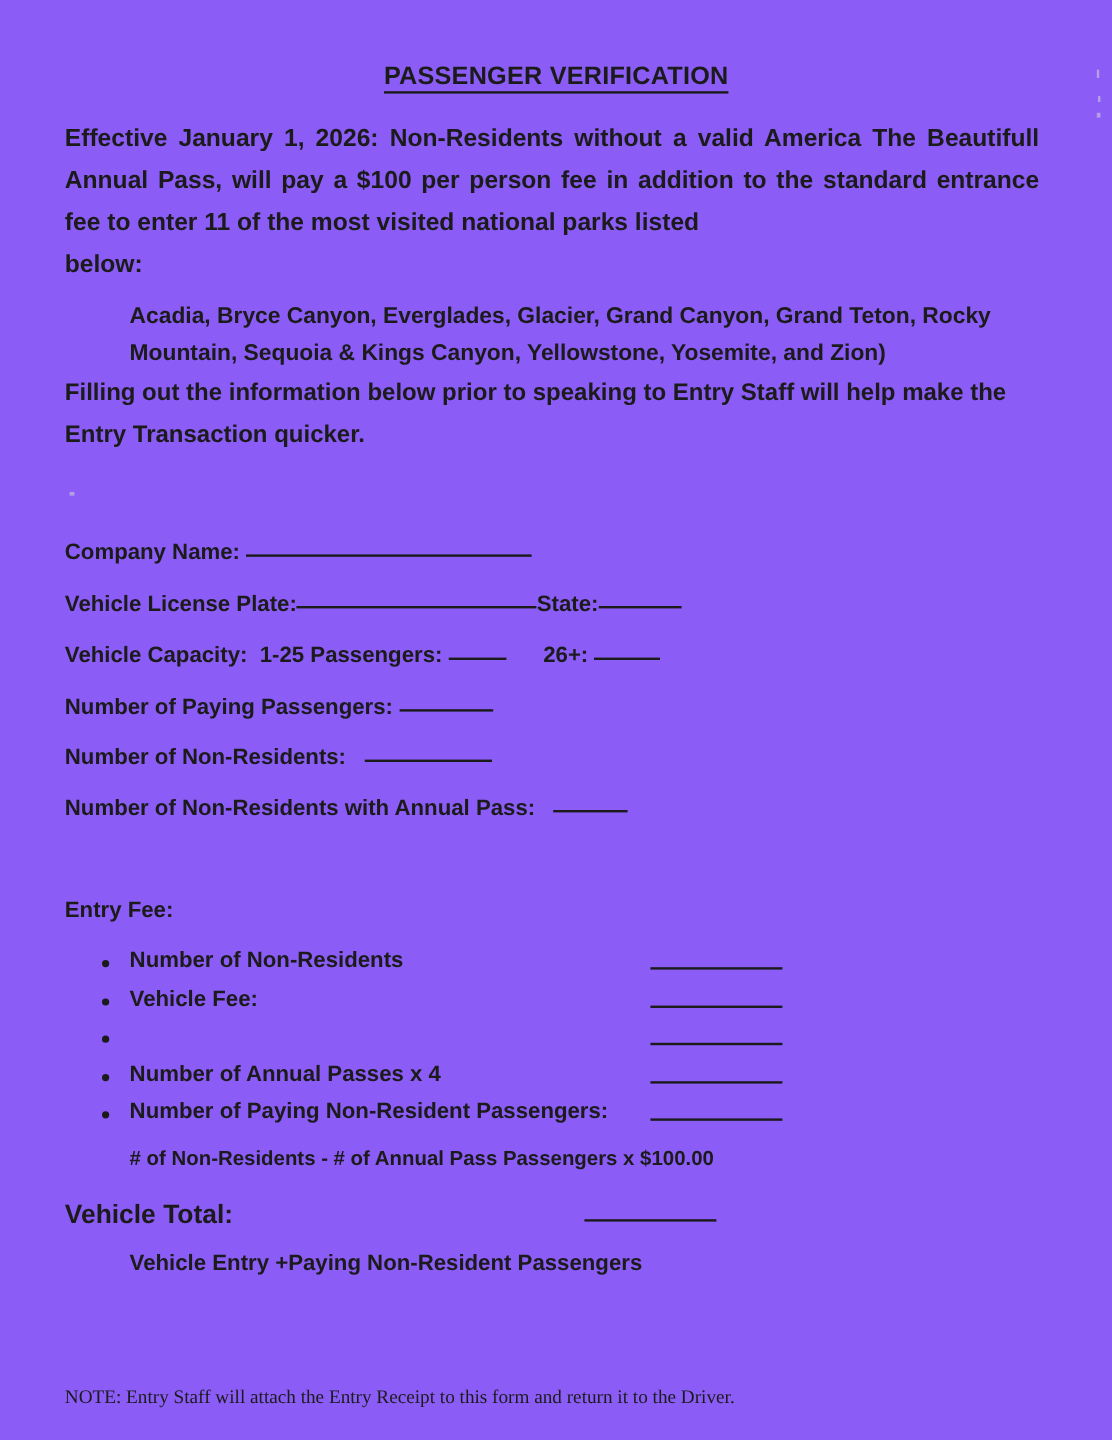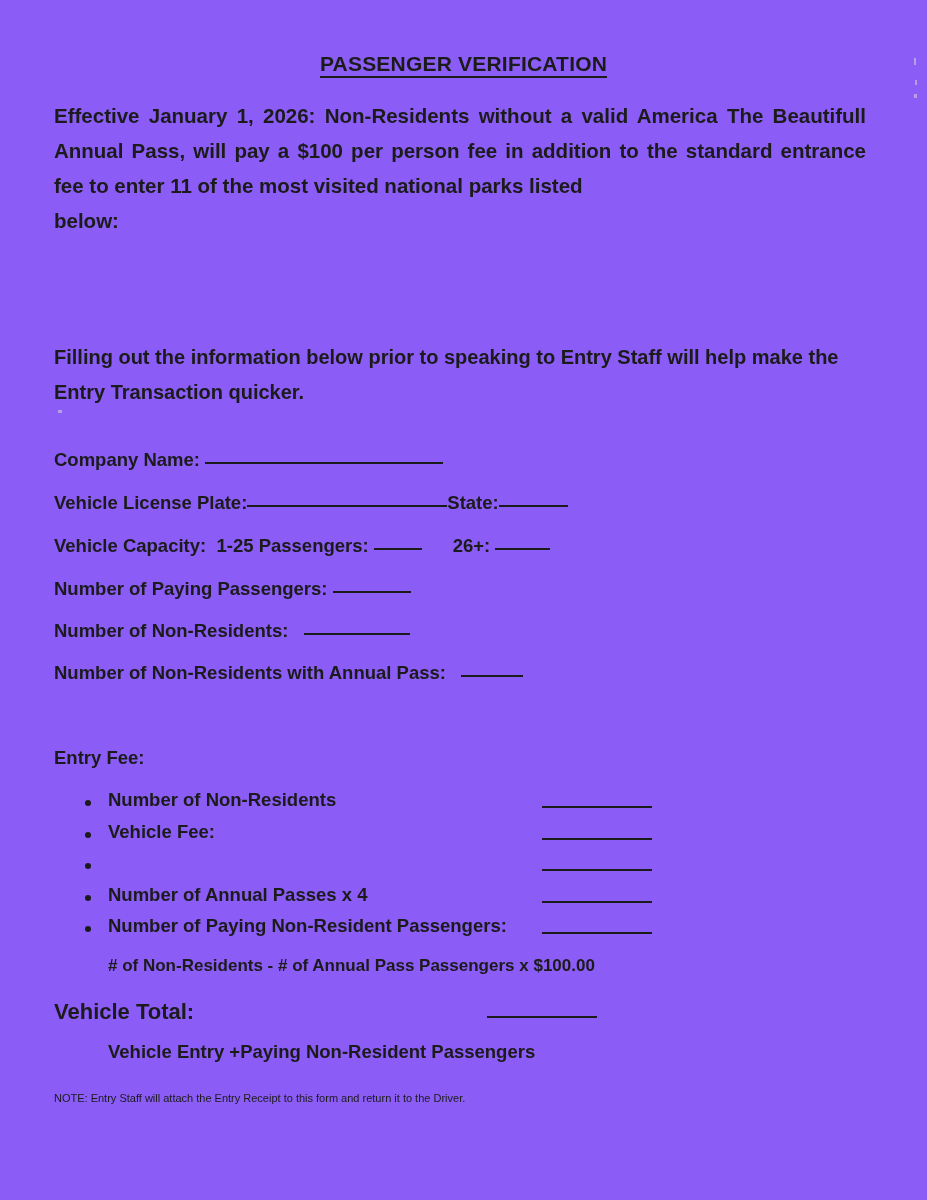--- a/index.html
+++ b/index.html
@@ -59,21 +59,21 @@
     left: 108px;
     width: 756px;
     font-size: 19px;
     font-weight: bold;
     line-height: 31px;
   }
 
   
   .filling {
     position: absolute;
-    top: 340px;
+    top: 310px;
     left: 54px;
     width: 800px;
     font-size: 20px;
     font-weight: bold;
     line-height: 35px;
   }
 
   
   .field {
     position: absolute;
@@ -162,25 +162,26 @@
     top: 1041px;
     left: 108px;
     font-size: 18.5px;
     font-weight: bold;
     white-space: nowrap;
   }
 
   
   .note {
     position: absolute;
-    top: 1092px;
-    left: 54px;
-    font-size: 11px;
+    top: 1156px;
+    left: 54px;
+    font-size: 16px;
     font-weight: normal;
     white-space: nowrap;
+    font-family: Liberation Serif, serif;
   }
 </style>
 </head>
 <body>
 
 <div class="page">
 
   <div class="speck" style="left:914px;top:58px;width:2px;height:7px;"></div>
   <div class="speck" style="left:915px;top:80px;width:2px;height:5px;"></div>
   <div class="speck" style="left:914px;top:94px;width:3px;height:4px;"></div>
@@ -188,20 +189,21 @@
 
   <div class="doc-title">
     <span>PASSENGER VERIFICATION</span>
   </div>
 
   <div class="intro">
     <span>Effective January 1, 2026: Non-Residents without a valid America The Beautifull Annual Pass, will pay a $100 per person fee in addition to the standard entrance fee to enter 11 of the most visited national parks listed</span>
     <span class="lastline">below:</span>
   </div>
 
+  <div class="parks">Acadia, Bryce Canyon, Everglades, Glacier, Grand Canyon, Grand Teton, Rocky Mountain, Sequoia &amp; Kings Canyon, Yellowstone, Yosemite, and Zion)</div>
 
   <div class="filling">Filling out the information below prior to speaking to Entry Staff will help make the Entry Transaction quicker.</div>
 
   <div class="field" style="top:492px;">
     <span>Vehicle License Plate:</span><span class="rule" style="width:200px;"></span><span>State:</span><span class="rule" style="width:69px;"></span>
   </div>
 
   <div class="field" style="top:449px;">
     <span>Company Name:</span>
     <span class="rule" style="width:238px;"></span>

